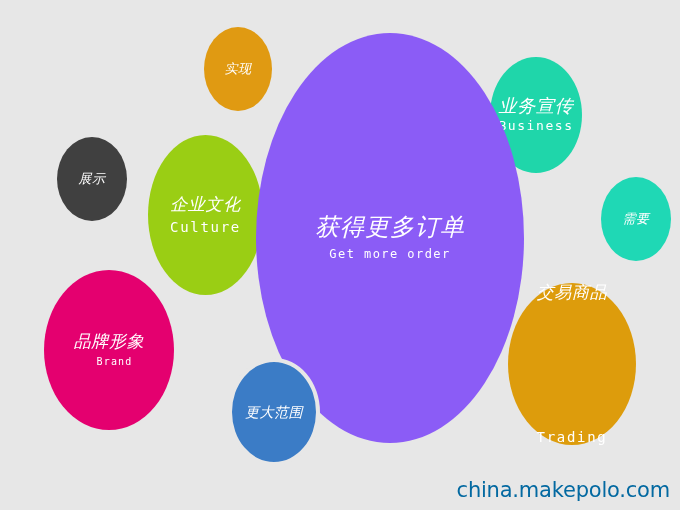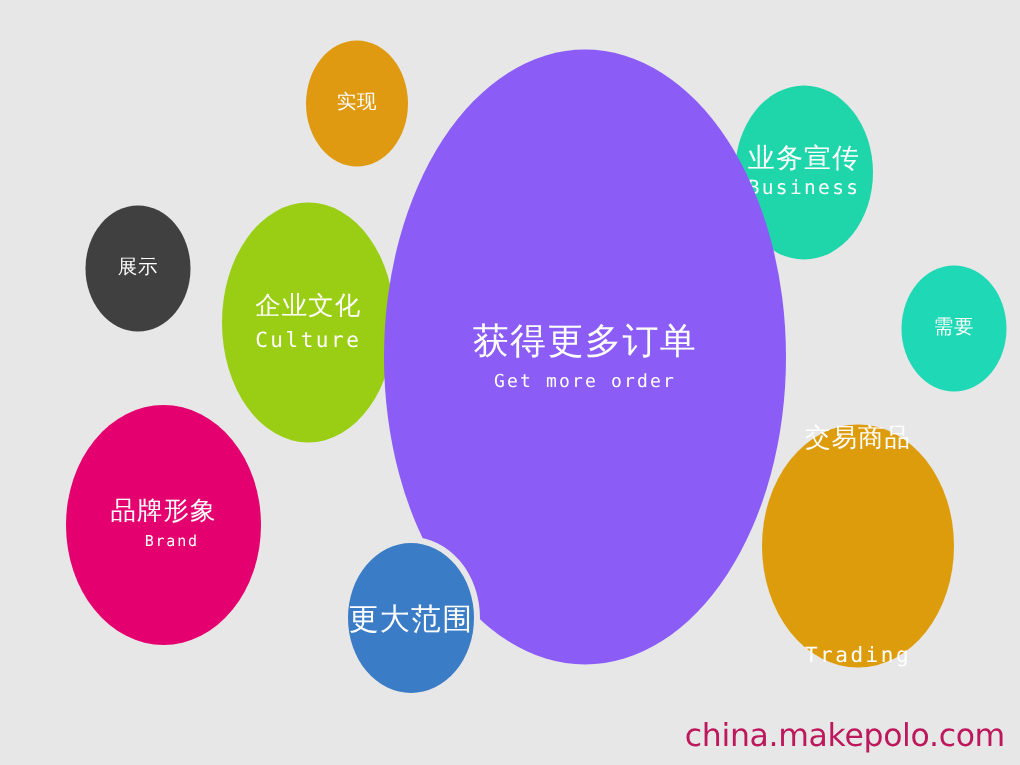--- a/index.html
+++ b/index.html
@@ -29,20 +29,21 @@
     text-align: center;
     box-sizing: border-box;
     line-height: 1.15;
   }
   .bubble .cn {
     display: block;
     color: #ffffff;
     font-family: "DejaVu Sans", "Liberation Sans", sans-serif;
     letter-spacing: 0.04em;
     white-space: nowrap;
+    font-style: italic;
   }
   .bubble .en {
     display: block;
     color: #ffffff;
     font-family: "DejaVu Sans Mono", "Liberation Mono", monospace;
     letter-spacing: 0.12em;
     white-space: nowrap;
   }
 
   
@@ -142,28 +143,28 @@
   
   #b-scope {
     left: 228px;
     top: 358px;
     width: 92px;
     height: 108px;
     background: #3b7cc6;
     z-index: 6;
     border: 4px solid #e7e7e7;
   }
-  #b-scope .cn { font-size: 20px; }
+  #b-scope .cn { font-size: 14px; }
 
   
   #watermark {
     position: absolute;
     right: 10px;
     bottom: 8px;
-    color: #be185d;
+    color: #0369a1;
     font-size: 21px;
     font-family: "DejaVu Sans", "Liberation Sans", sans-serif;
     letter-spacing: -0.01em;
     z-index: 20;
     white-space: nowrap;
   }
 </style>
 </head>
 <body>
 

